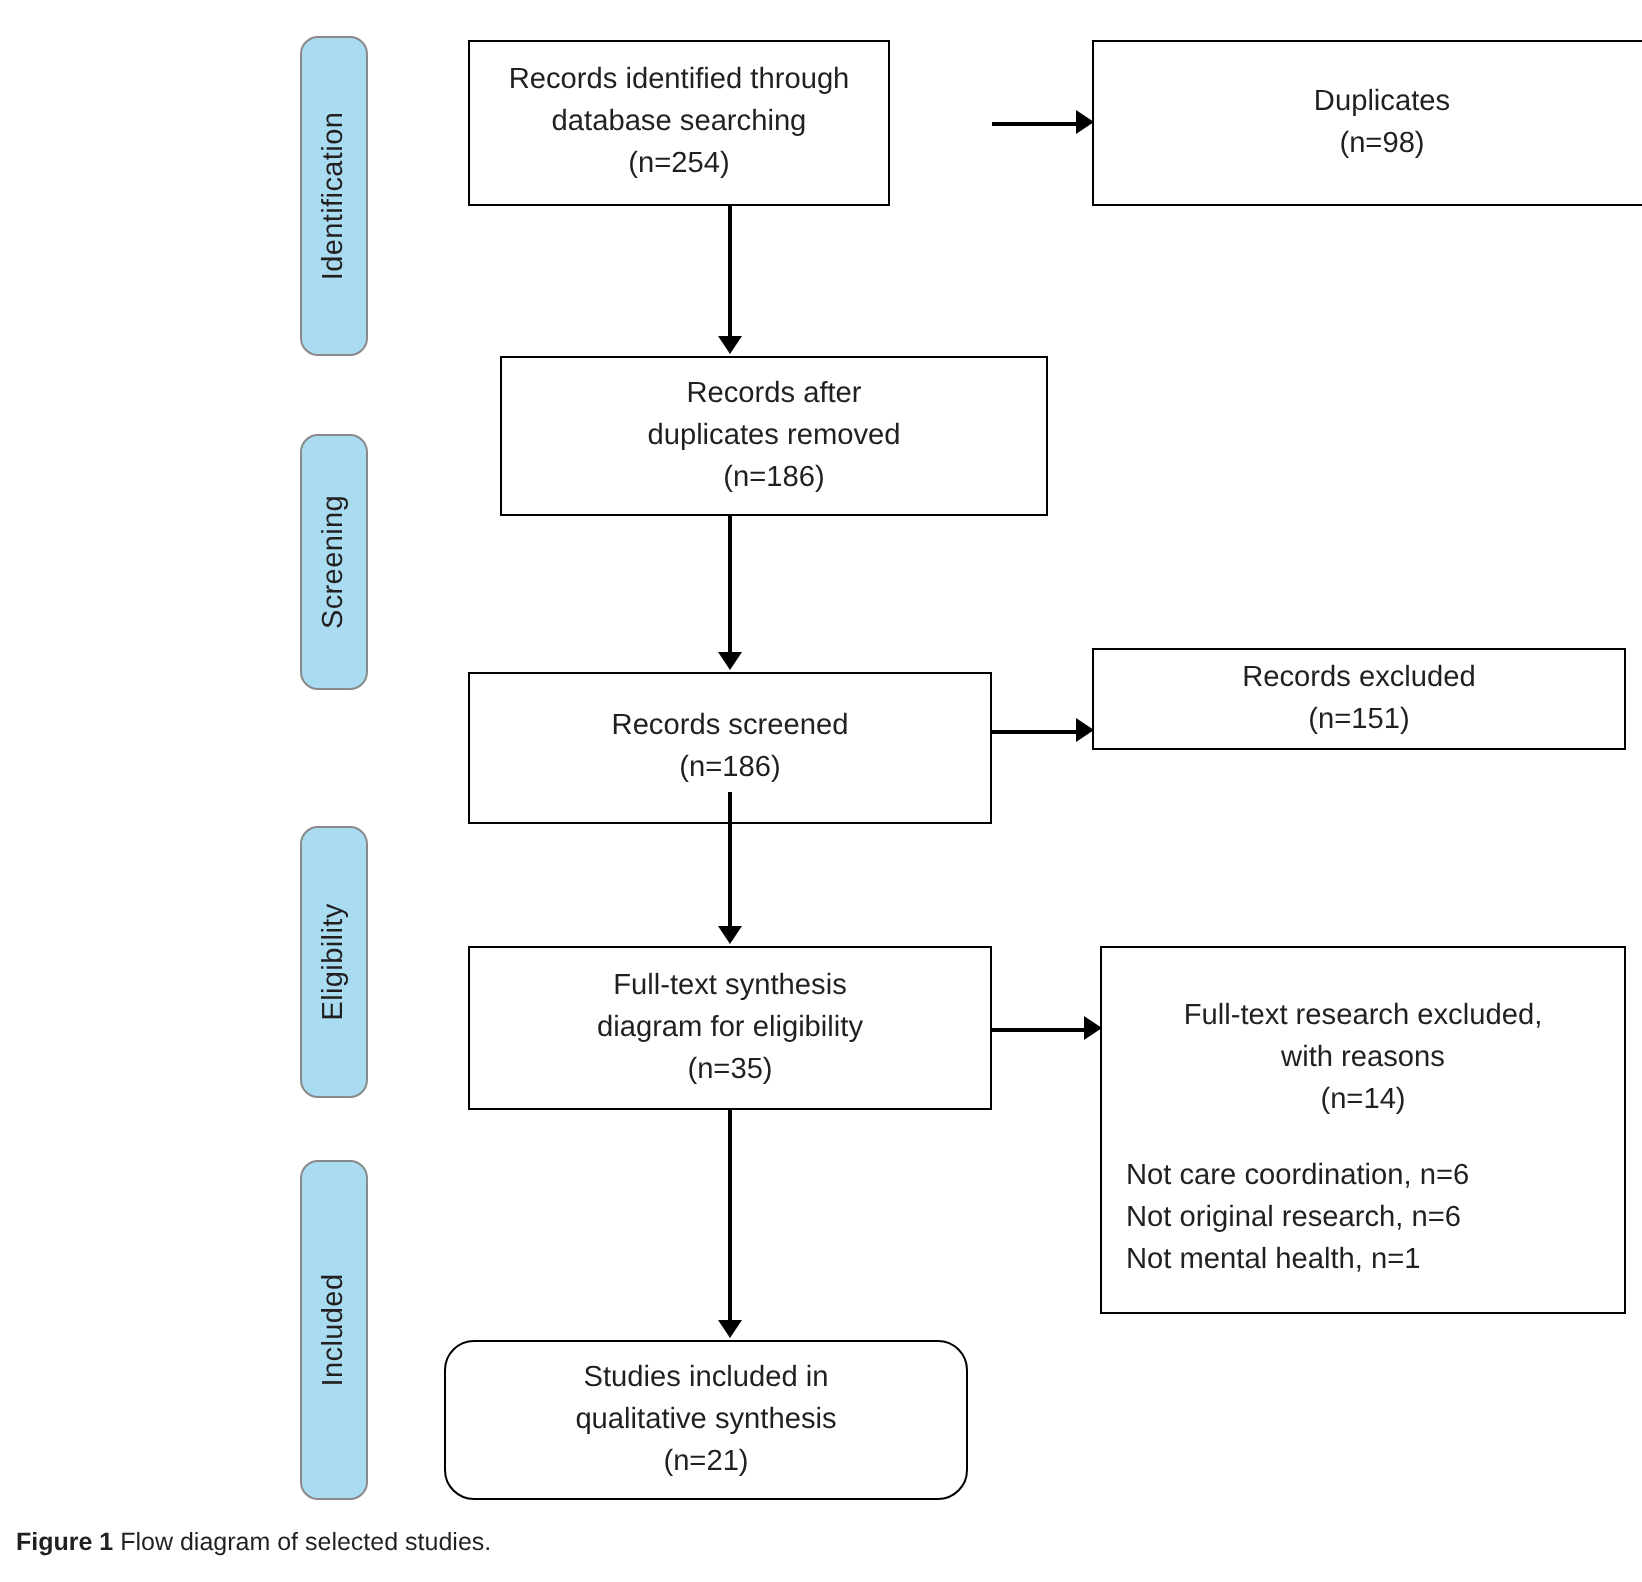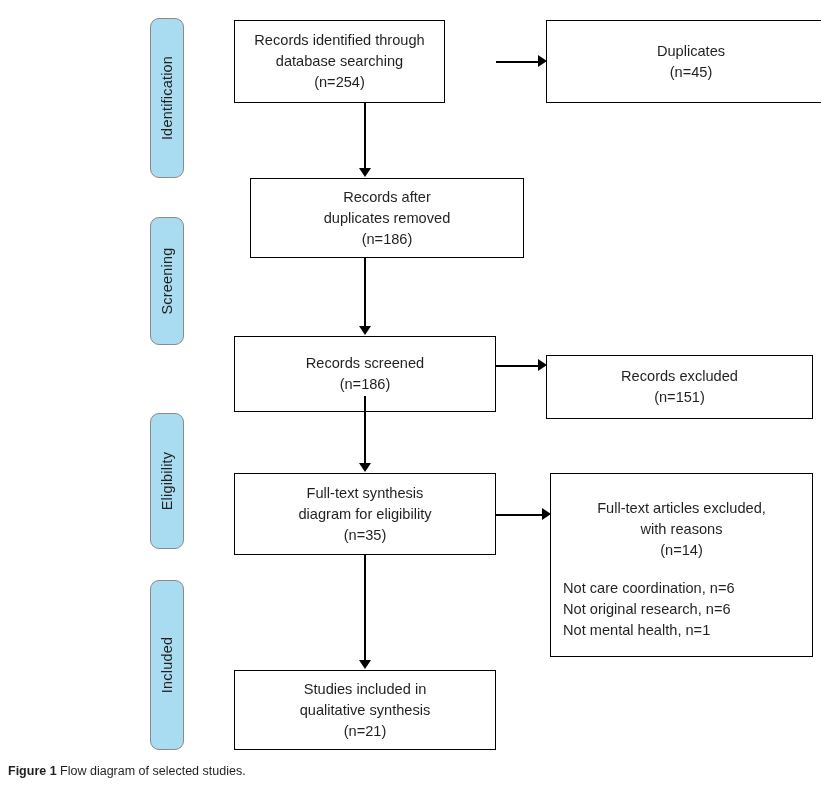--- a/index.html
+++ b/index.html
@@ -141,59 +141,59 @@
   </div>
 
   <div class="flow-box" style="left:234px; top:20px; width:211px; height:83px;">
     <div class="line">Records identified through</div>
     <div class="line">database searching</div>
     <div class="line">(n=254)</div>
   </div>
 
   <div class="flow-box" style="left:546px; top:20px; width:290px; height:83px;">
     <div class="line">Duplicates</div>
-    <div class="line">(n=45)</div>
+    <div class="line">(n=98)</div>
   </div>
 
   <div class="flow-box" style="left:250px; top:178px; width:274px; height:80px;">
     <div class="line">Records after</div>
     <div class="line">duplicates removed</div>
     <div class="line">(n=186)</div>
   </div>
 
   <div class="flow-box" style="left:234px; top:336px; width:262px; height:76px;">
     <div class="line">Records screened</div>
     <div class="line">(n=186)</div>
   </div>
 
-  <div class="flow-box" style="left:546px; top:355px; width:267px; height:64px;">
+  <div class="flow-box" style="left:546px; top:324px; width:267px; height:51px;">
     <div class="line">Records excluded</div>
     <div class="line">(n=151)</div>
   </div>
 
   <div class="flow-box" style="left:234px; top:473px; width:262px; height:82px;">
     <div class="line">Full-text synthesis</div>
     <div class="line">diagram for eligibility</div>
     <div class="line">(n=35)</div>
   </div>
 
   <div class="flow-box reasons" style="left:550px; top:473px; width:263px; height:184px;">
     <div class="head">
-      <div class="line">Full-text articles excluded,</div>
+      <div class="line">Full-text research excluded,</div>
       <div class="line">with reasons</div>
       <div class="line">(n=14)</div>
     </div>
     <div class="reason-list">
       <div class="line">Not care coordination, n=6</div>
       <div class="line">Not original research, n=6</div>
       <div class="line">Not mental health, n=1</div>
     </div>
   </div>
 
-  <div class="flow-box" style="left:234px; top:670px; width:262px; height:80px;">
+  <div class="flow-box" style="left:222px; top:670px; width:262px; height:80px;border-radius:15px;">
     <div class="line">Studies included in</div>
     <div class="line">qualitative synthesis</div>
 
     <div class="line">(n=21)</div>
   </div>
 
   <div class="conn-h" style="left:496px; top:61px; width:43px;"></div>
   <div class="arrow-right" style="left:538px; top:55px;"></div>
 
   <div class="conn-v" style="left:364px; top:103px; height:66px;"></div>

